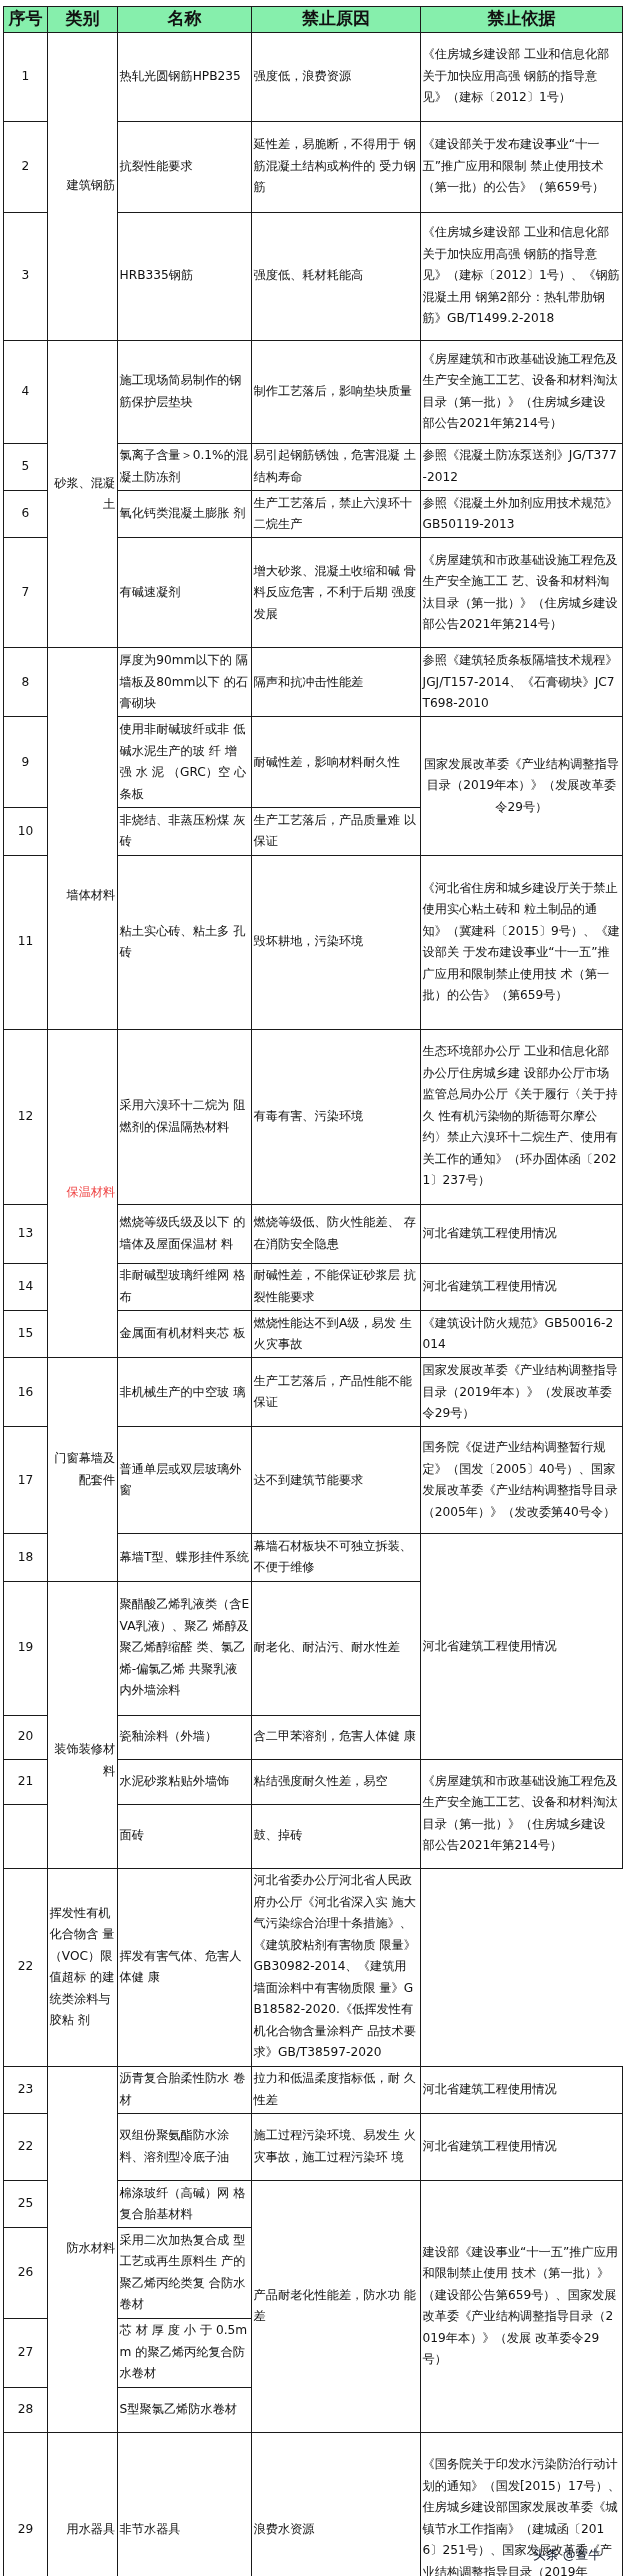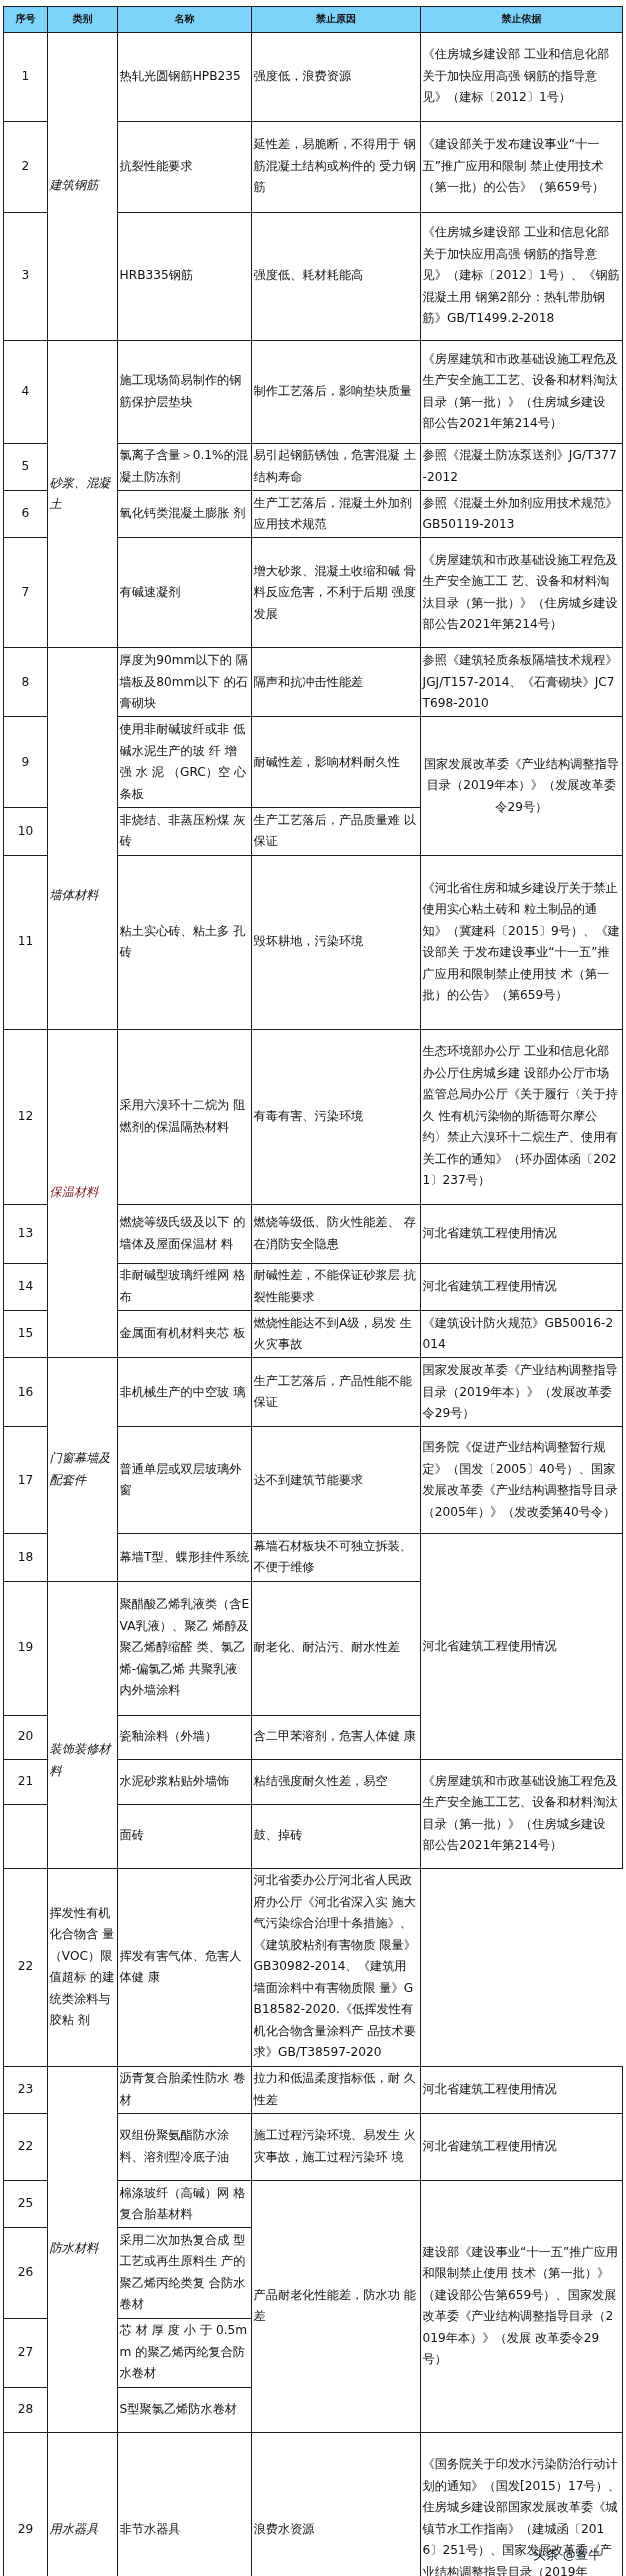--- a/index.html
+++ b/index.html
@@ -2,24 +2,24 @@
 <html style="font-size:9.3px"><head>
   <meta charset="utf-8">
   <style>
     html, body { margin: 0; padding: 0; background: #ffffff; }
     body { width: 627px; height: 2576px; position: relative; overflow: hidden;
            font-family: "DejaVu Sans", "Liberation Sans", sans-serif; color: #111; }
     table.ban { position: absolute; left: 2.9px; top: 5.8px; width: 618px;
                 border-collapse: collapse; table-layout: fixed; }
     table.ban td, table.ban th { border: 1.2px solid #1a1a1a; padding: 1.7px 1.7px; font-size: 12.2px;
                 line-height: 21.5px; vertical-align: middle; word-break: break-all; font-weight: normal; }
-    table.ban th { background: #7dd3fc; font-weight: bold; text-align: center; height: 18px; font-size: 10px; }
+    table.ban th { background: #86efac; font-weight: bold; text-align: center; height: 18px; font-size: 17px; }
     td.seq { text-align: center; font-size: 12.8px; }
-    td.cat { text-align: left; font-style: italic; }
-    td.cat.red { color: #7f1d1d; }
+    td.cat { text-align: right; }
+    td.cat.red { color: #ef4444; }
     td.name, td.reason, td.basis { text-align: left; }
     td.top { vertical-align: top; }
     .watermark { position: absolute; left: 533px; top: 2547px; font-size: 12.8px; color: #0f172a;
                  font-family: "DejaVu Sans", sans-serif; }
   </style>
 </head>
 <body>
 
 <table class="ban">
   <colgroup>
@@ -67,21 +67,21 @@
     </tr>
     <tr style="height:44px">
       <td class="seq">5</td>
       <td class="name">氯离子含量＞0.1%的混凝土防冻剂</td>
       <td class="reason">易引起钢筋锈蚀，危害混凝 土结构寿命</td>
       <td class="basis">参照《混凝土防冻泵送剂》JG/T377-2012</td>
     </tr>
     <tr style="height:44px">
       <td class="seq">6</td>
       <td class="name">氧化钙类混凝土膨胀 剂</td>
-      <td class="reason">生产工艺落后，混凝土外加剂应用技术规范</td>
+      <td class="reason">生产工艺落后，禁止六溴环十二烷生产</td>
       <td class="basis">参照《混凝土外加剂应用技术规范》GB50119-2013</td>
     </tr>
     <tr style="height:110px">
       <td class="seq">7</td>
       <td class="name">有碱速凝剂</td>
       <td class="reason">增大砂浆、混凝土收缩和碱 骨料反应危害，不利于后期 强度发展</td>
       <td class="basis">《房屋建筑和市政基础设施工程危及生产安全施工工 艺、设备和材料淘汰目录（第一批）》（住房城乡建设 部公告2021年第214号）</td>
     </tr>
     <tr style="height:66px">
       <td class="seq">8</td>

